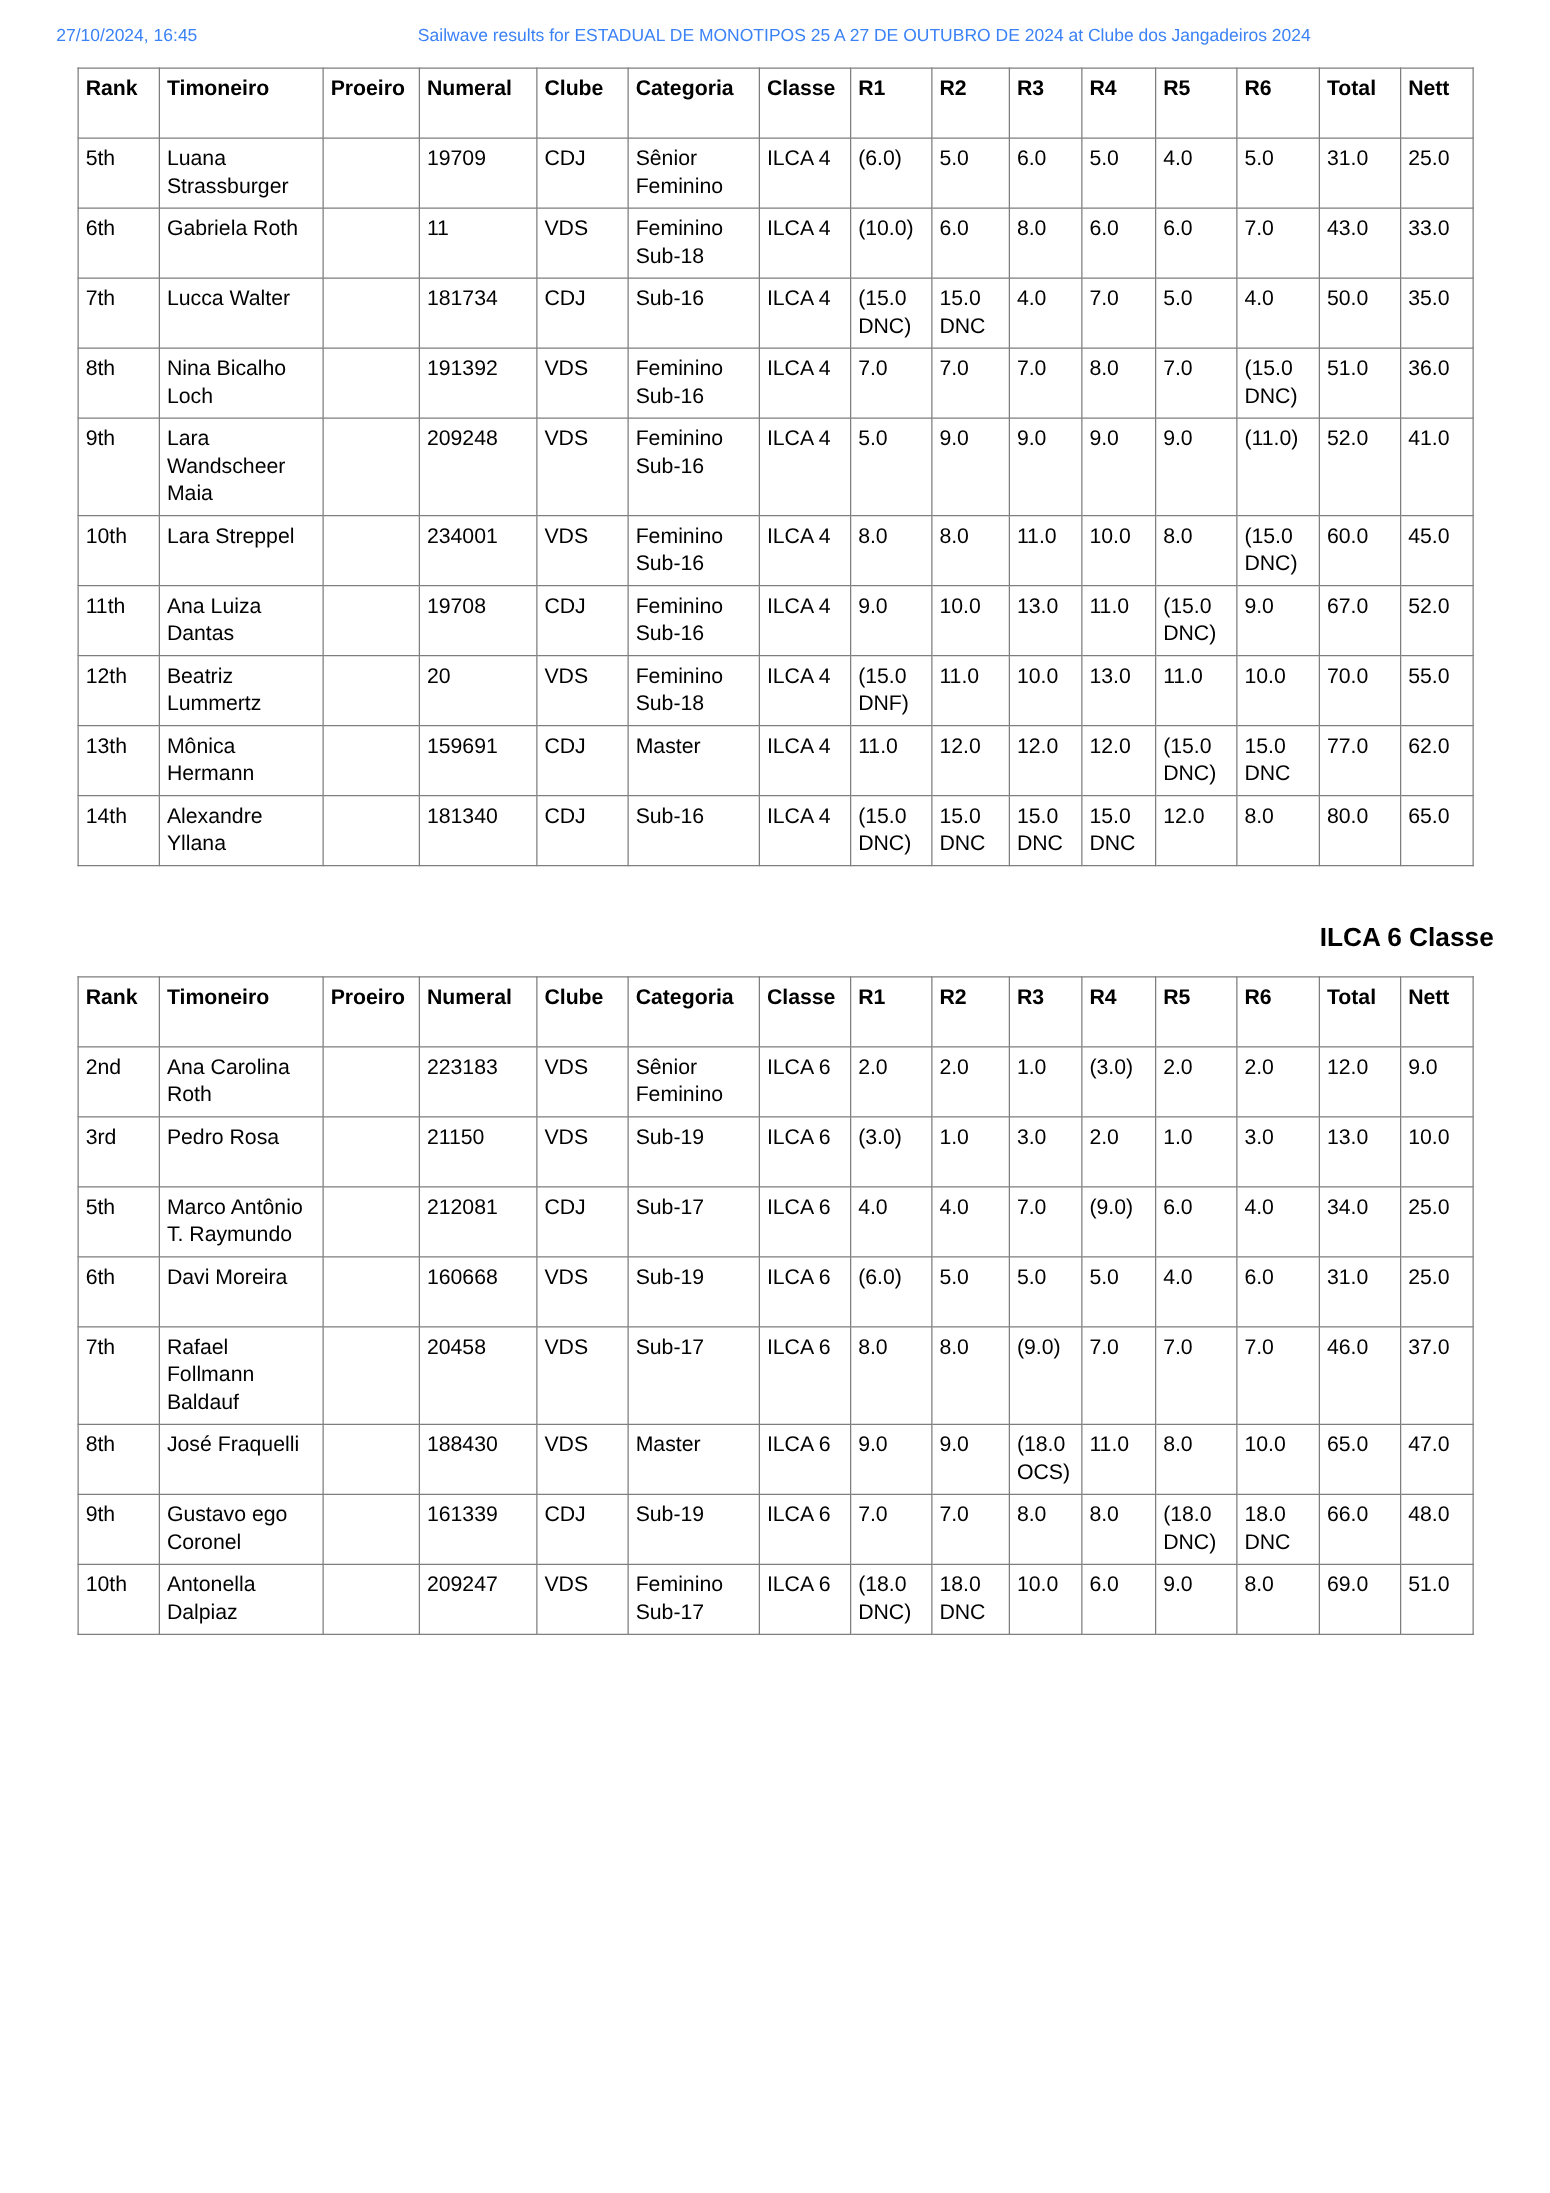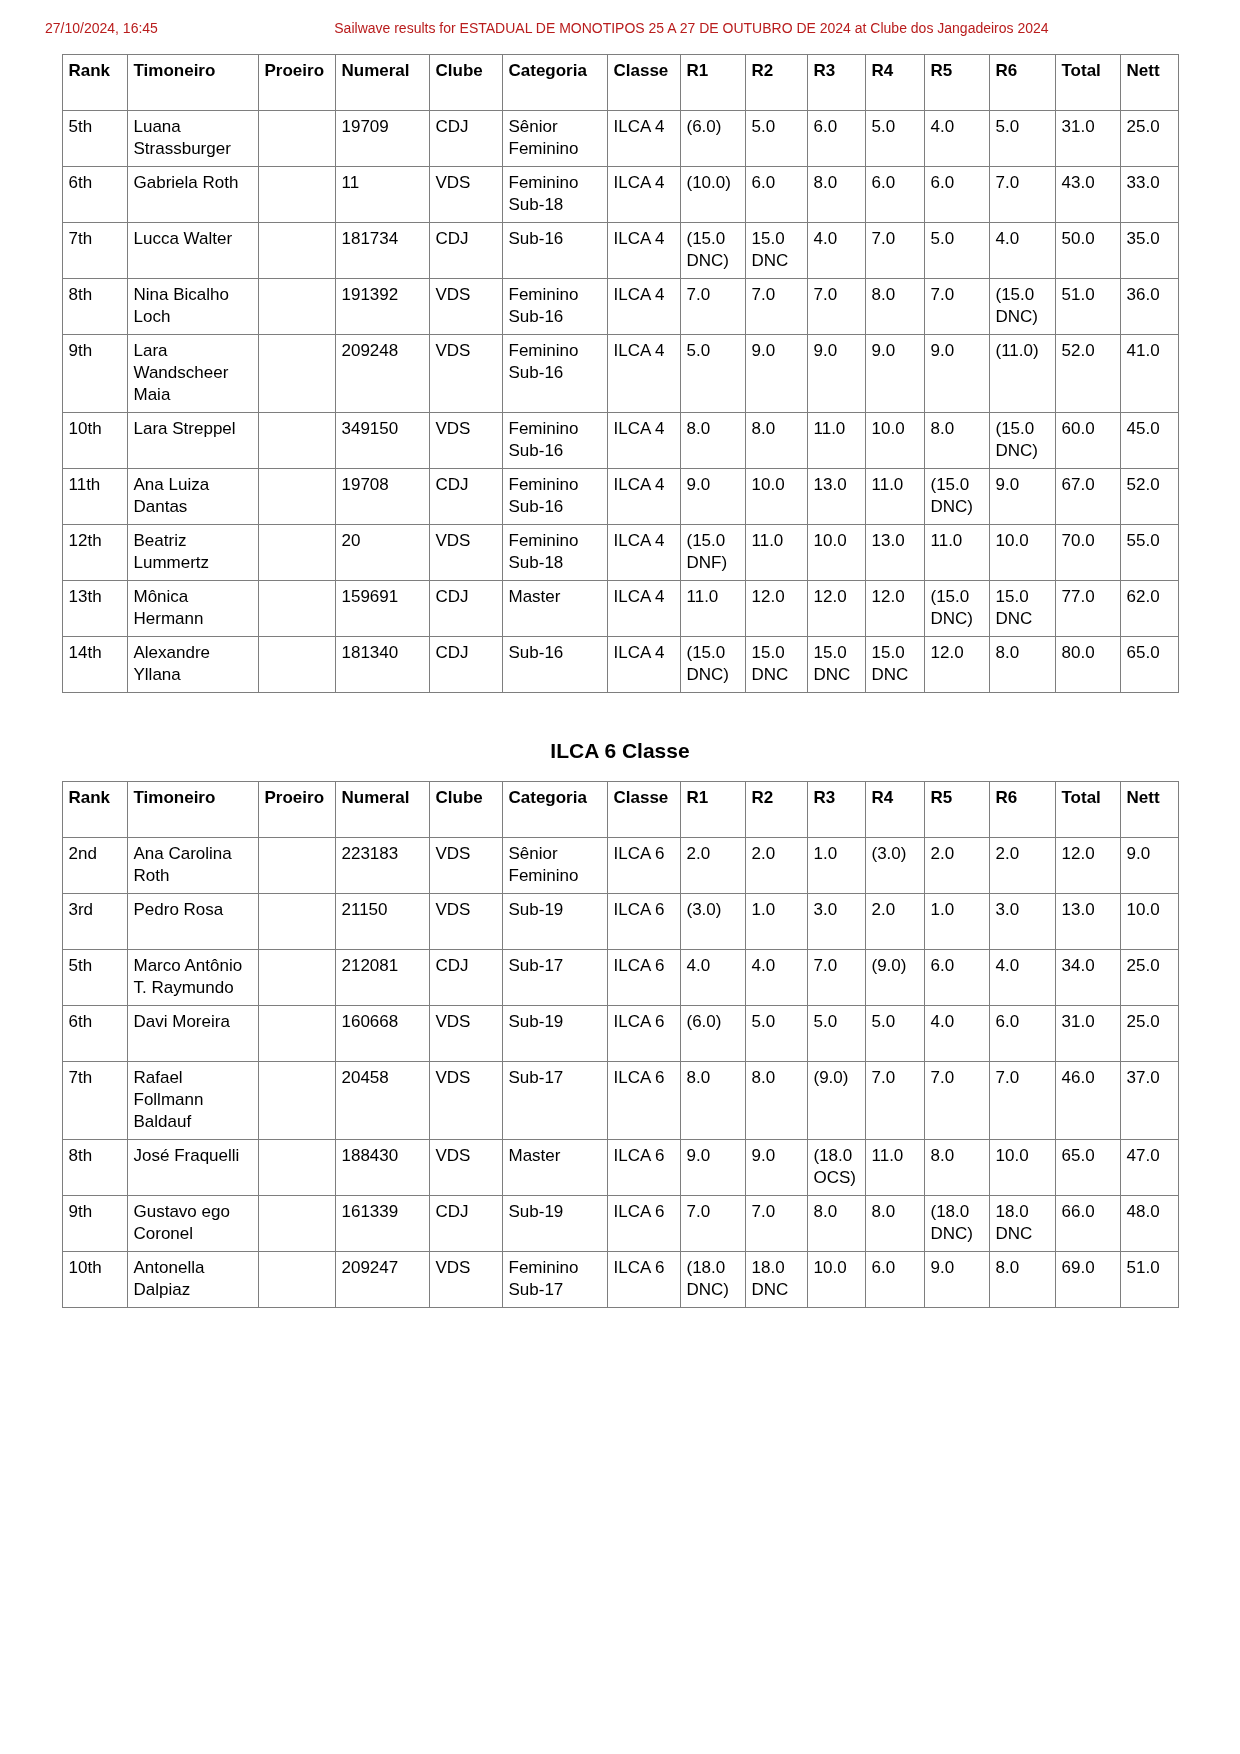--- a/index.html
+++ b/index.html
@@ -13,21 +13,21 @@
     position: relative;
     width: 1240px; height: 1754px;
     background: #fff;
     padding: 20px 45px 0 45px;
     overflow: hidden;
   }
   .print-header {
     display: flex;
     align-items: baseline;
     font-size: 14px;
-    color: #b91c1c;
+    color: #3b82f6;
     white-space: nowrap;
   }
   .print-header .ph-date { flex: 0 0 auto; }
   .print-header .ph-title {
     flex: 1 1 auto;
     text-align: center;
     padding-left: 30px;
   }
   table.results {
     table-layout: fixed;
@@ -45,21 +45,21 @@
     overflow: hidden;
     word-wrap: break-word;
   }
   table.results th {
     font-weight: bold;
     height: 56px;
   }
   table.results td { height: 56px; }
   .section-heading {
     margin-top: 46px;
-    text-align: center;
+    text-align: right;
     font-size: 21px;
     font-weight: bold;
   }
   .section-subtitle {
     margin-top: 30px;
     text-align: center;
     font-size: 17px;
     font-weight: bold;
   }
   .table2 { margin-top: 16px; }
@@ -202,21 +202,21 @@
           <td>9.0</td>
           <td>9.0</td>
           <td>(11.0)</td>
           <td>52.0</td>
           <td>41.0</td>
         </tr>
         <tr>
           <td>10th</td>
           <td>Lara Streppel</td>
           <td></td>
-          <td>349150</td>
+          <td>234001</td>
           <td>VDS</td>
           <td>Feminino Sub-16</td>
           <td>ILCA 4</td>
           <td>8.0</td>
           <td>8.0</td>
           <td>11.0</td>
           <td>10.0</td>
           <td>8.0</td>
           <td>(15.0 DNC)</td>
           <td>60.0</td>

